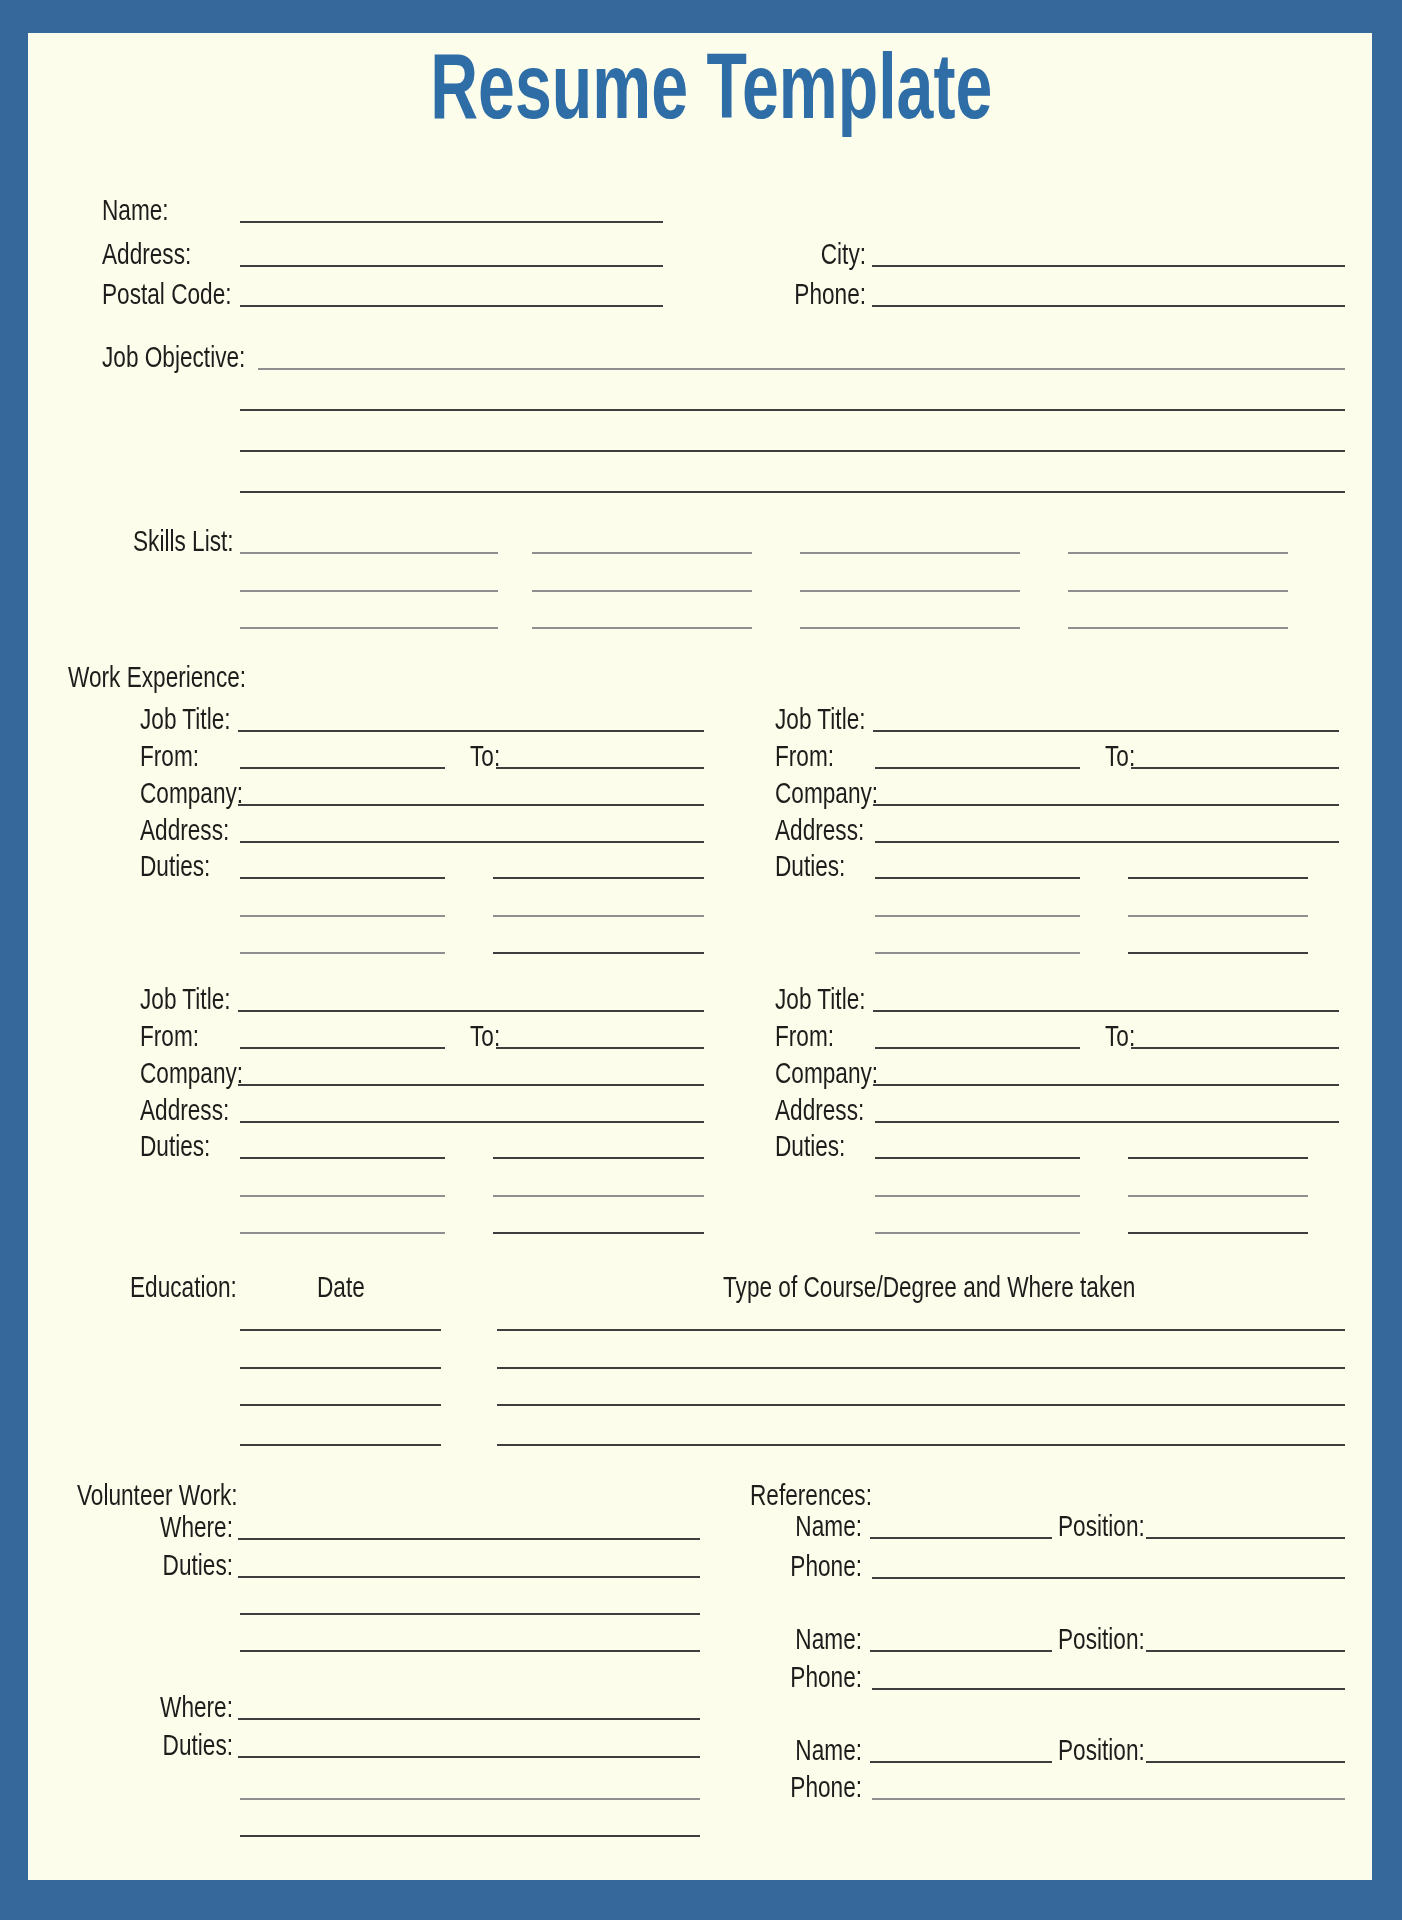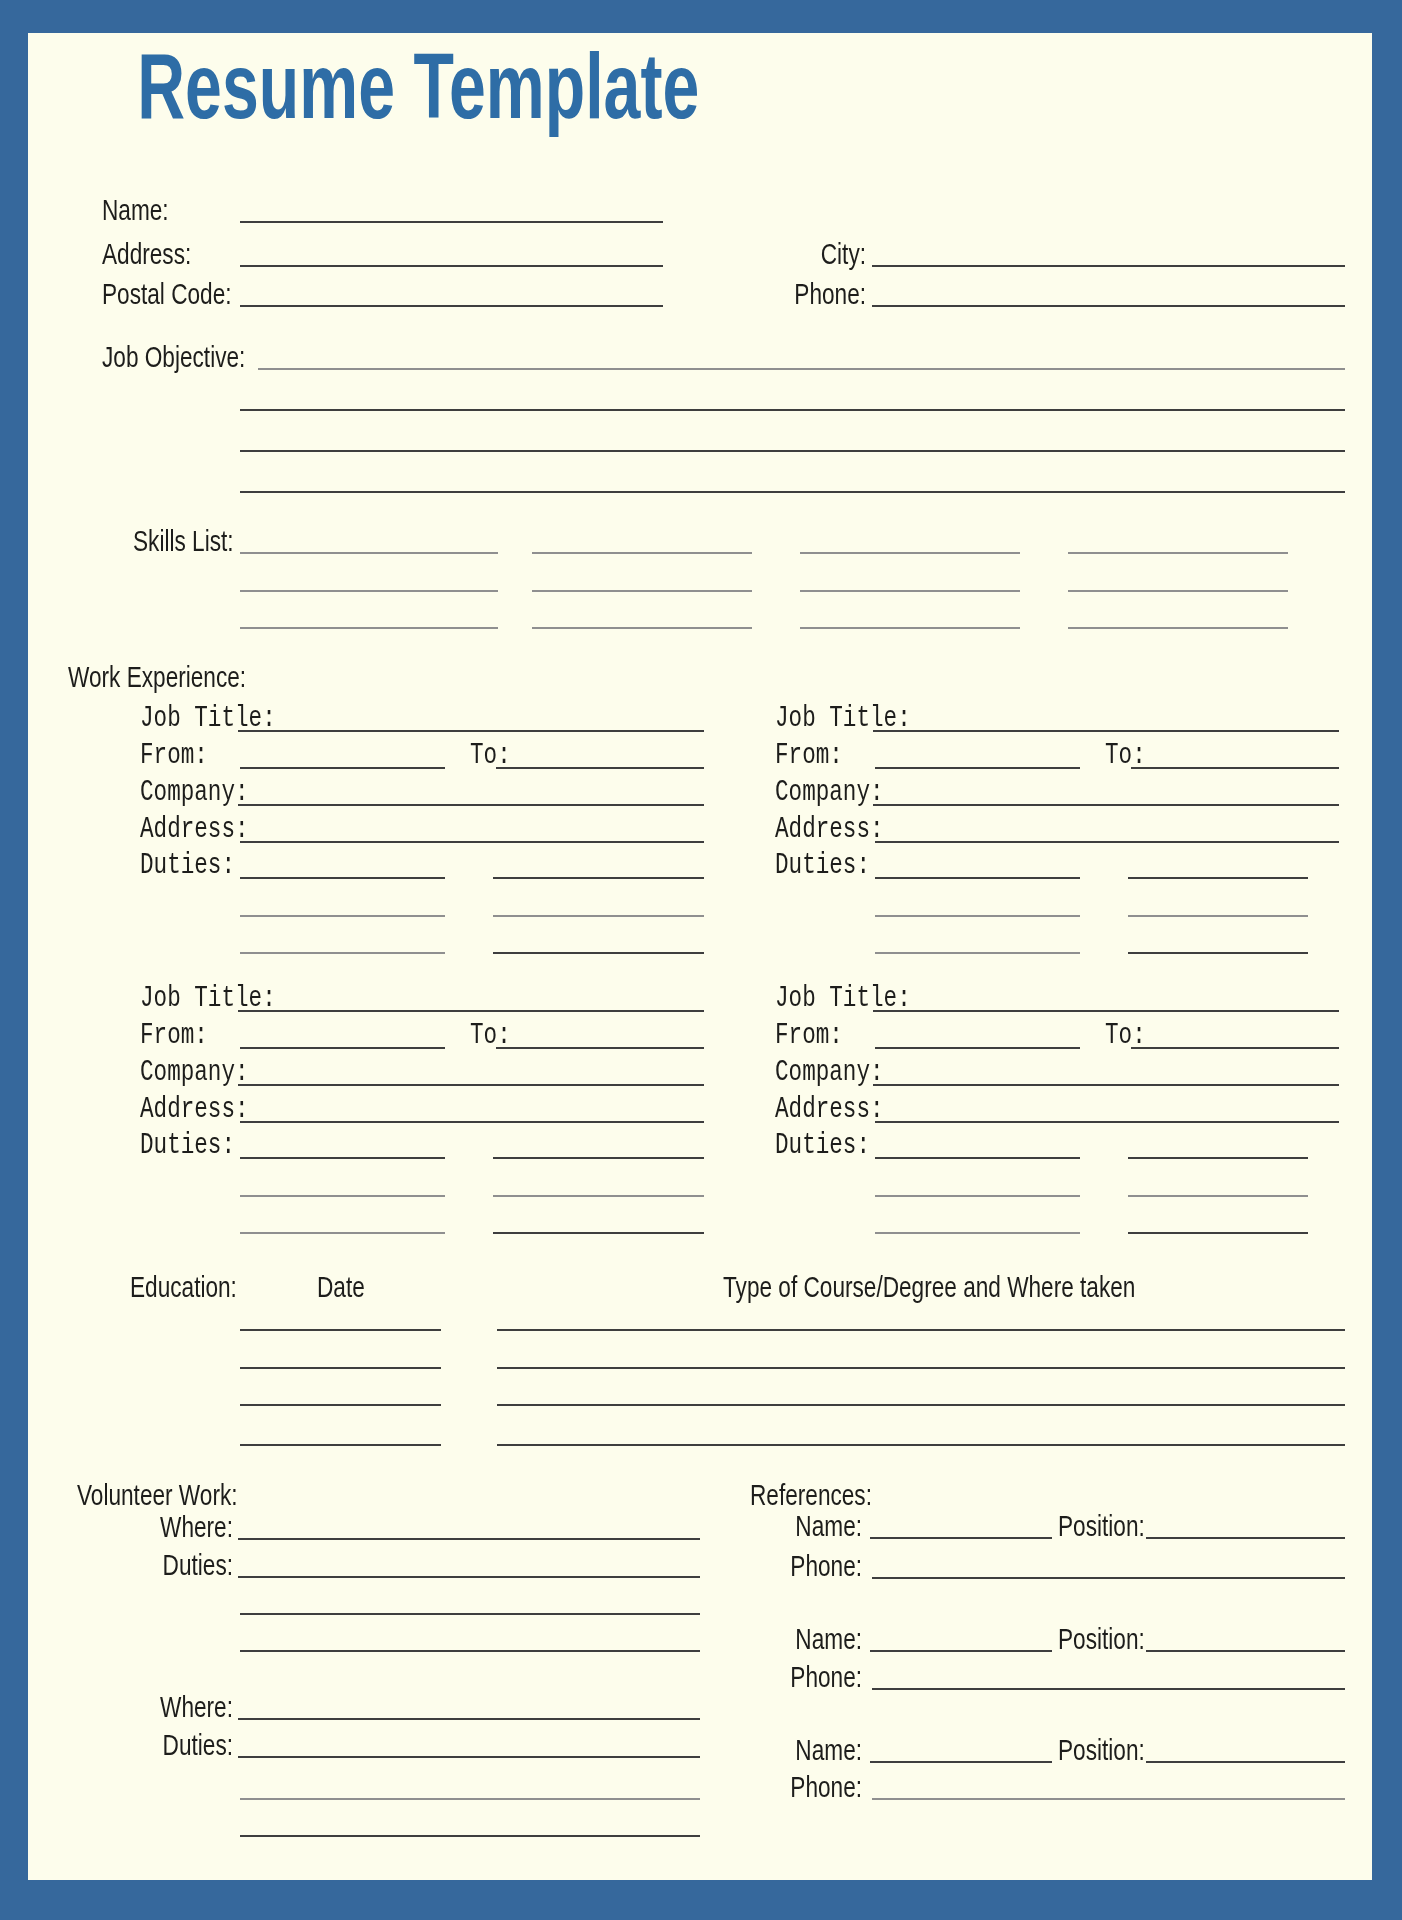--- a/index.html
+++ b/index.html
@@ -16,40 +16,40 @@
     width:1402px;height:1920px;
     background:var(--border_blue);
     font-family:"Liberation Sans", sans-serif;
     overflow:hidden;
   }
   .page{
     position:absolute;left:28px;top:33px;width:1344px;height:1847px;
     background:var(--page_cream);
   }
   .title-wrap{
-    position:absolute;left:28px;top:38px;width:1344px;text-align:left;
+    position:absolute;left:39px;top:38px;width:1344px;text-align:center;
   }
   .title{
     display:inline-block;
     font-size:92px;line-height:96px;font-weight:700;
     color:var(--title_blue);
     transform:scaleX(.72);transform-origin:50% 0;
     white-space:nowrap;
   }
   .lbl{
     position:absolute;
     font-size:29px;line-height:30px;font-weight:400;
     color:var(--text_dark);
     transform:scaleX(.78);transform-origin:0 0;
     white-space:nowrap;
   }
   .lbl.r{text-align:right;transform-origin:100% 0;}
   .ln{position:absolute;height:0;border-top:2px solid var(--line_dark);}
   .ln.lt{border-top-color:var(--line_light);}
-  .jb{position:absolute;width:580px;height:262px;font-family:Liberation Mono, monospace;}
+  .jb{position:absolute;width:580px;height:262px;}
 </style>
 </head>
 <body>
 
 <div class="page"></div>
 
 <div class="title-wrap">
   <span class="title">Resume Template</span>
 </div>
 

